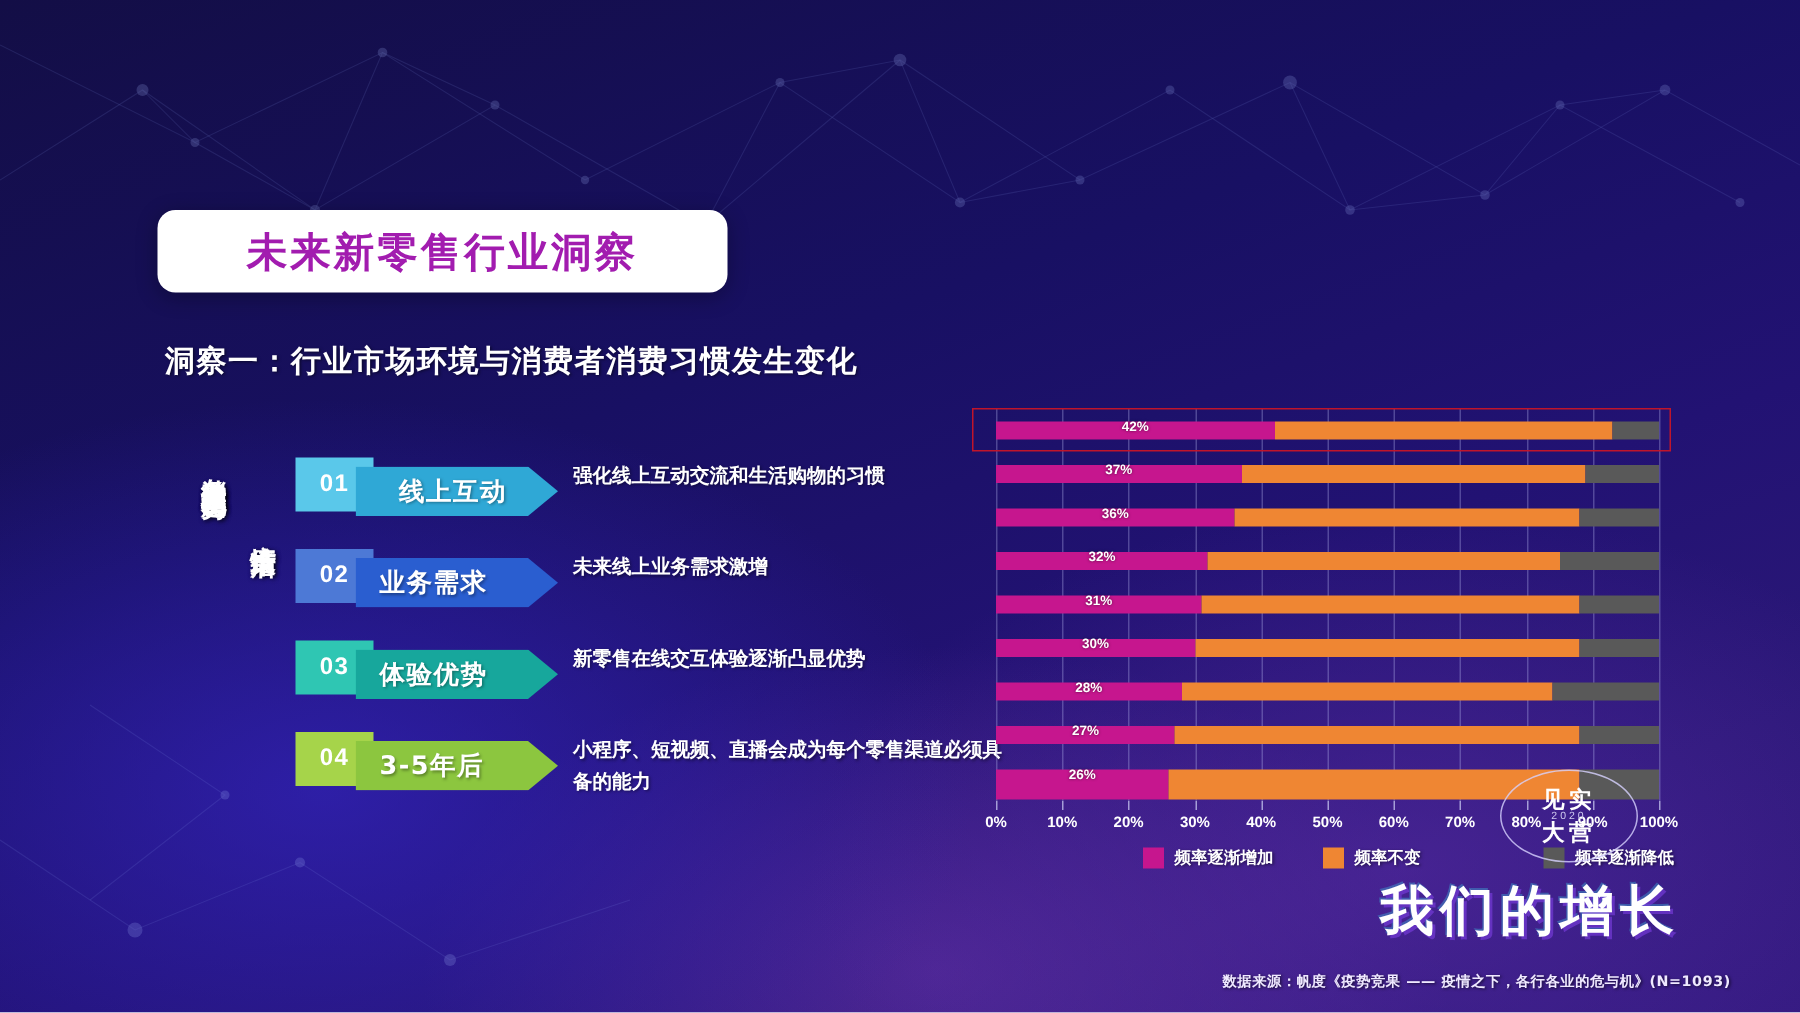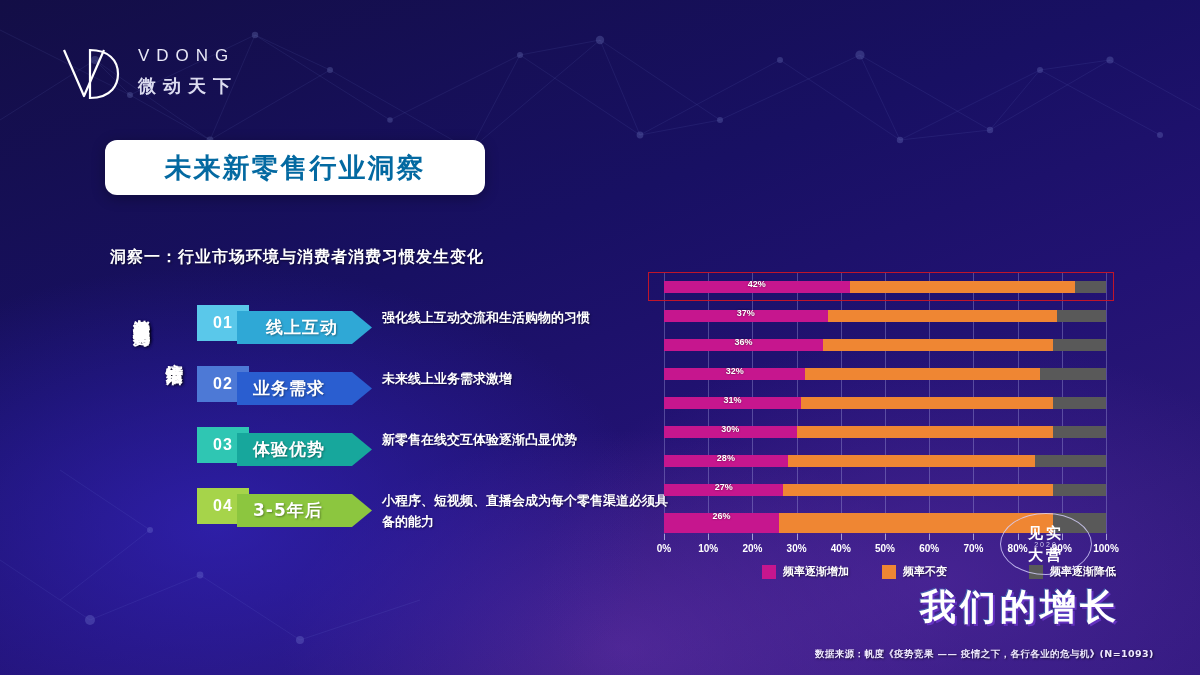--- a/index.html
+++ b/index.html
@@ -33,28 +33,28 @@
   }
 
   
   #title-pill {
     position:absolute; left:105px; top:140px; width:380px; height:55px;
     background:#ffffff; border-radius:12px;
     display:flex; align-items:center; justify-content:center;
     box-shadow: 0 3px 14px rgba(0,0,0,0.30);
   }
   #title-pill .t {
-    font-size:27px; font-weight:700; color:#0369a1; letter-spacing:2px;
+    font-size:27px; font-weight:700; color:#a21caf; letter-spacing:2px;
     font-family:"DejaVu Sans","Liberation Sans",sans-serif;
   }
 
   
   #subtitle {
-    position:absolute; left:110px; top:247px;
-    font-size:16px; font-weight:700; color:#ffffff; letter-spacing:1px;
+    position:absolute; left:110px; top:227px;
+    font-size:20px; font-weight:700; color:#ffffff; letter-spacing:1px;
     text-shadow: 1px 1px 2px rgba(0,0,0,0.5);
     font-family:Liberation Serif, serif;
   }
 
   
   .vlabel {
     position:absolute;
     writing-mode: vertical-rl;
     text-orientation: upright;
     color:#ffffff; font-weight:700;
@@ -184,28 +184,20 @@
         <circle cx="900" cy="140" r="3.2"></circle>
       <circle cx="1040" cy="70" r="3"></circle>
         <circle cx="1160" cy="135" r="3"></circle>
       <circle cx="90" cy="620" r="5"></circle>
         <circle cx="200" cy="575" r="3.4"></circle>
       <circle cx="300" cy="640" r="4"></circle>
         <circle cx="150" cy="530" r="3"></circle>
     </g>
   </svg>
 
-  <div id="logo">
-    <svg class="mark" viewBox="0 0 62 60">
-      <path d="M4,6 L24,52 L44,6" fill="none" stroke="#ffffff" stroke-width="2.2" stroke-linejoin="round"></path>
-      <path d="M30,6 L30,54 C52,54 58,40 58,30 C58,16 48,6 30,6 Z" fill="none" stroke="#ffffff" stroke-width="2.2"></path>
-    </svg>
-    <div class="wordmark">VDONG</div>
-    <div class="cnname">微动天下</div>
-  </div>
 
   <div id="title-pill">
     <span class="t">未来新零售行业洞察</span>
   </div>
 
   <div id="subtitle">洞察一：行业市场环境与消费者消费习惯发生变化</div>
 
   <div class="vlabel" id="vlabel-a">各消费渠道频率变化趋势</div>
   <div class="vlabel" id="vlabel-b">疫情结束后</div>
 

